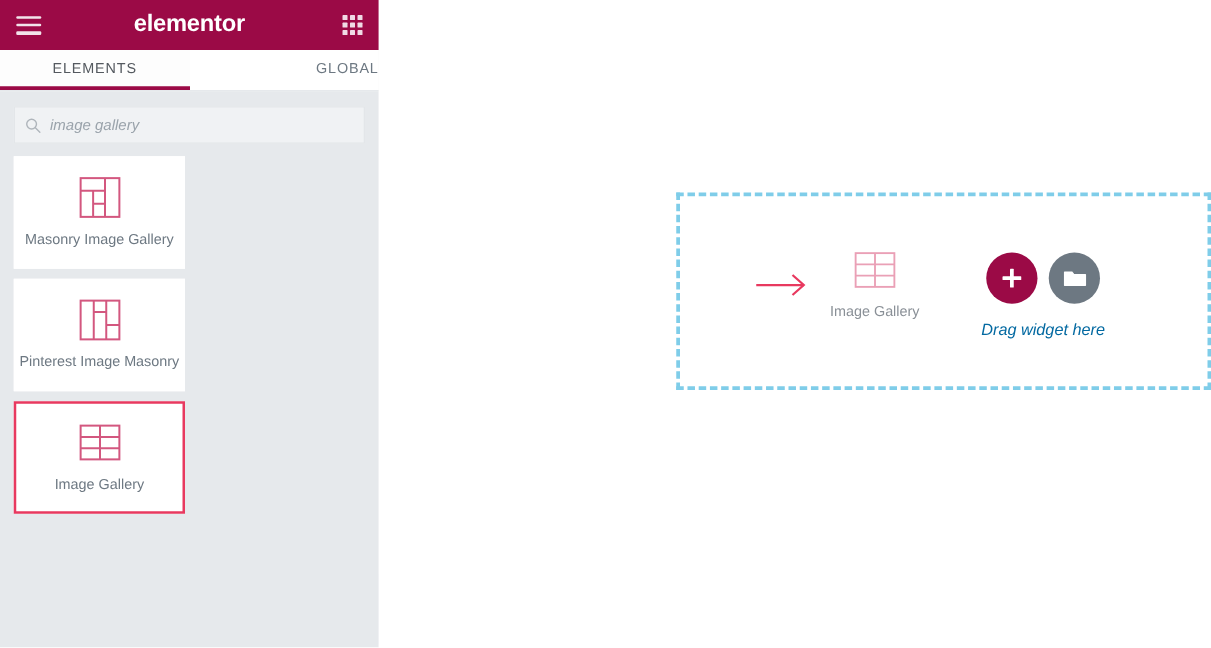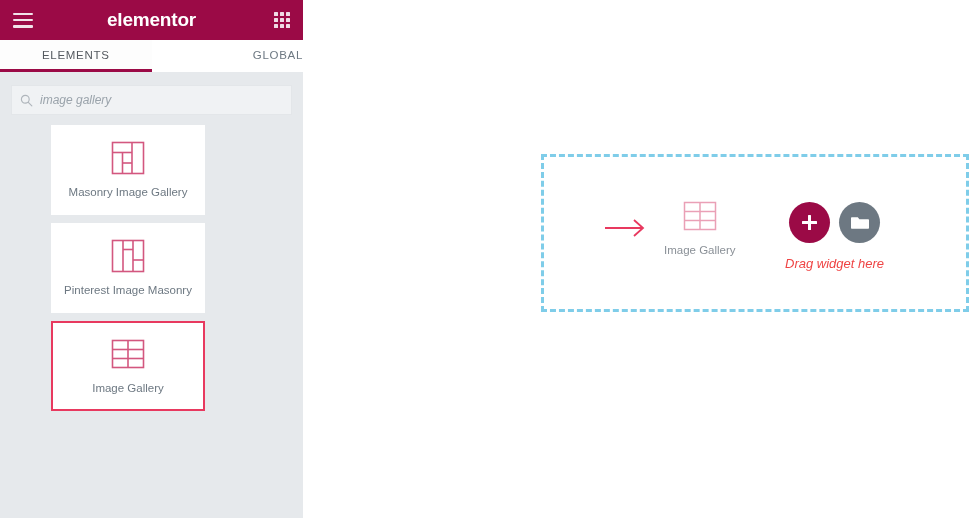--- a/index.html
+++ b/index.html
@@ -151,32 +151,31 @@
   #search-input::placeholder { color: #a6aeb5; font-style: italic; }
 
   
   #widget-grid {
     padding: 0 11px;
     display: flex;
     flex-wrap: wrap;
     gap: 8px;
   }
   .widget-card {
-    width: 154px;
+    width: 137px;
     height: 90px;
     background: #ffffff;
     border: 1px solid #ffffff;
     box-sizing: border-box;
     display: flex;
     flex-direction: column;
     align-items: center;
     justify-content: center;
     cursor: move;
     user-select: none;
-    margin-left: 40px;
   }
   .widget-card.selected {
     border: 2px solid #e8395f;
   }
   .widget-card .w-icon {
     width: 34px;
     height: 34px;
     margin-bottom: 12px;
   }
   .widget-card .w-label {
@@ -295,21 +294,21 @@
     border-radius: 0.5px;
   }
   .plus-glyph::before { left: 0; top: 6px; width: 15px; height: 3px; }
   .plus-glyph::after  { top: 0; left: 6px; height: 15px; width: 3px; }
   #folder-icon { width: 18px; height: 15px; }
 
   #drag-widget-here-label {
     margin-top: 13px;
     font-size: 13px;
     font-style: italic;
-    color: #ef4444;
+    color: #0369a1;
     white-space: nowrap;
   }
 </style>
 </head>
 <body>
 
 <div id="app">
 
   <div id="panel">
 

